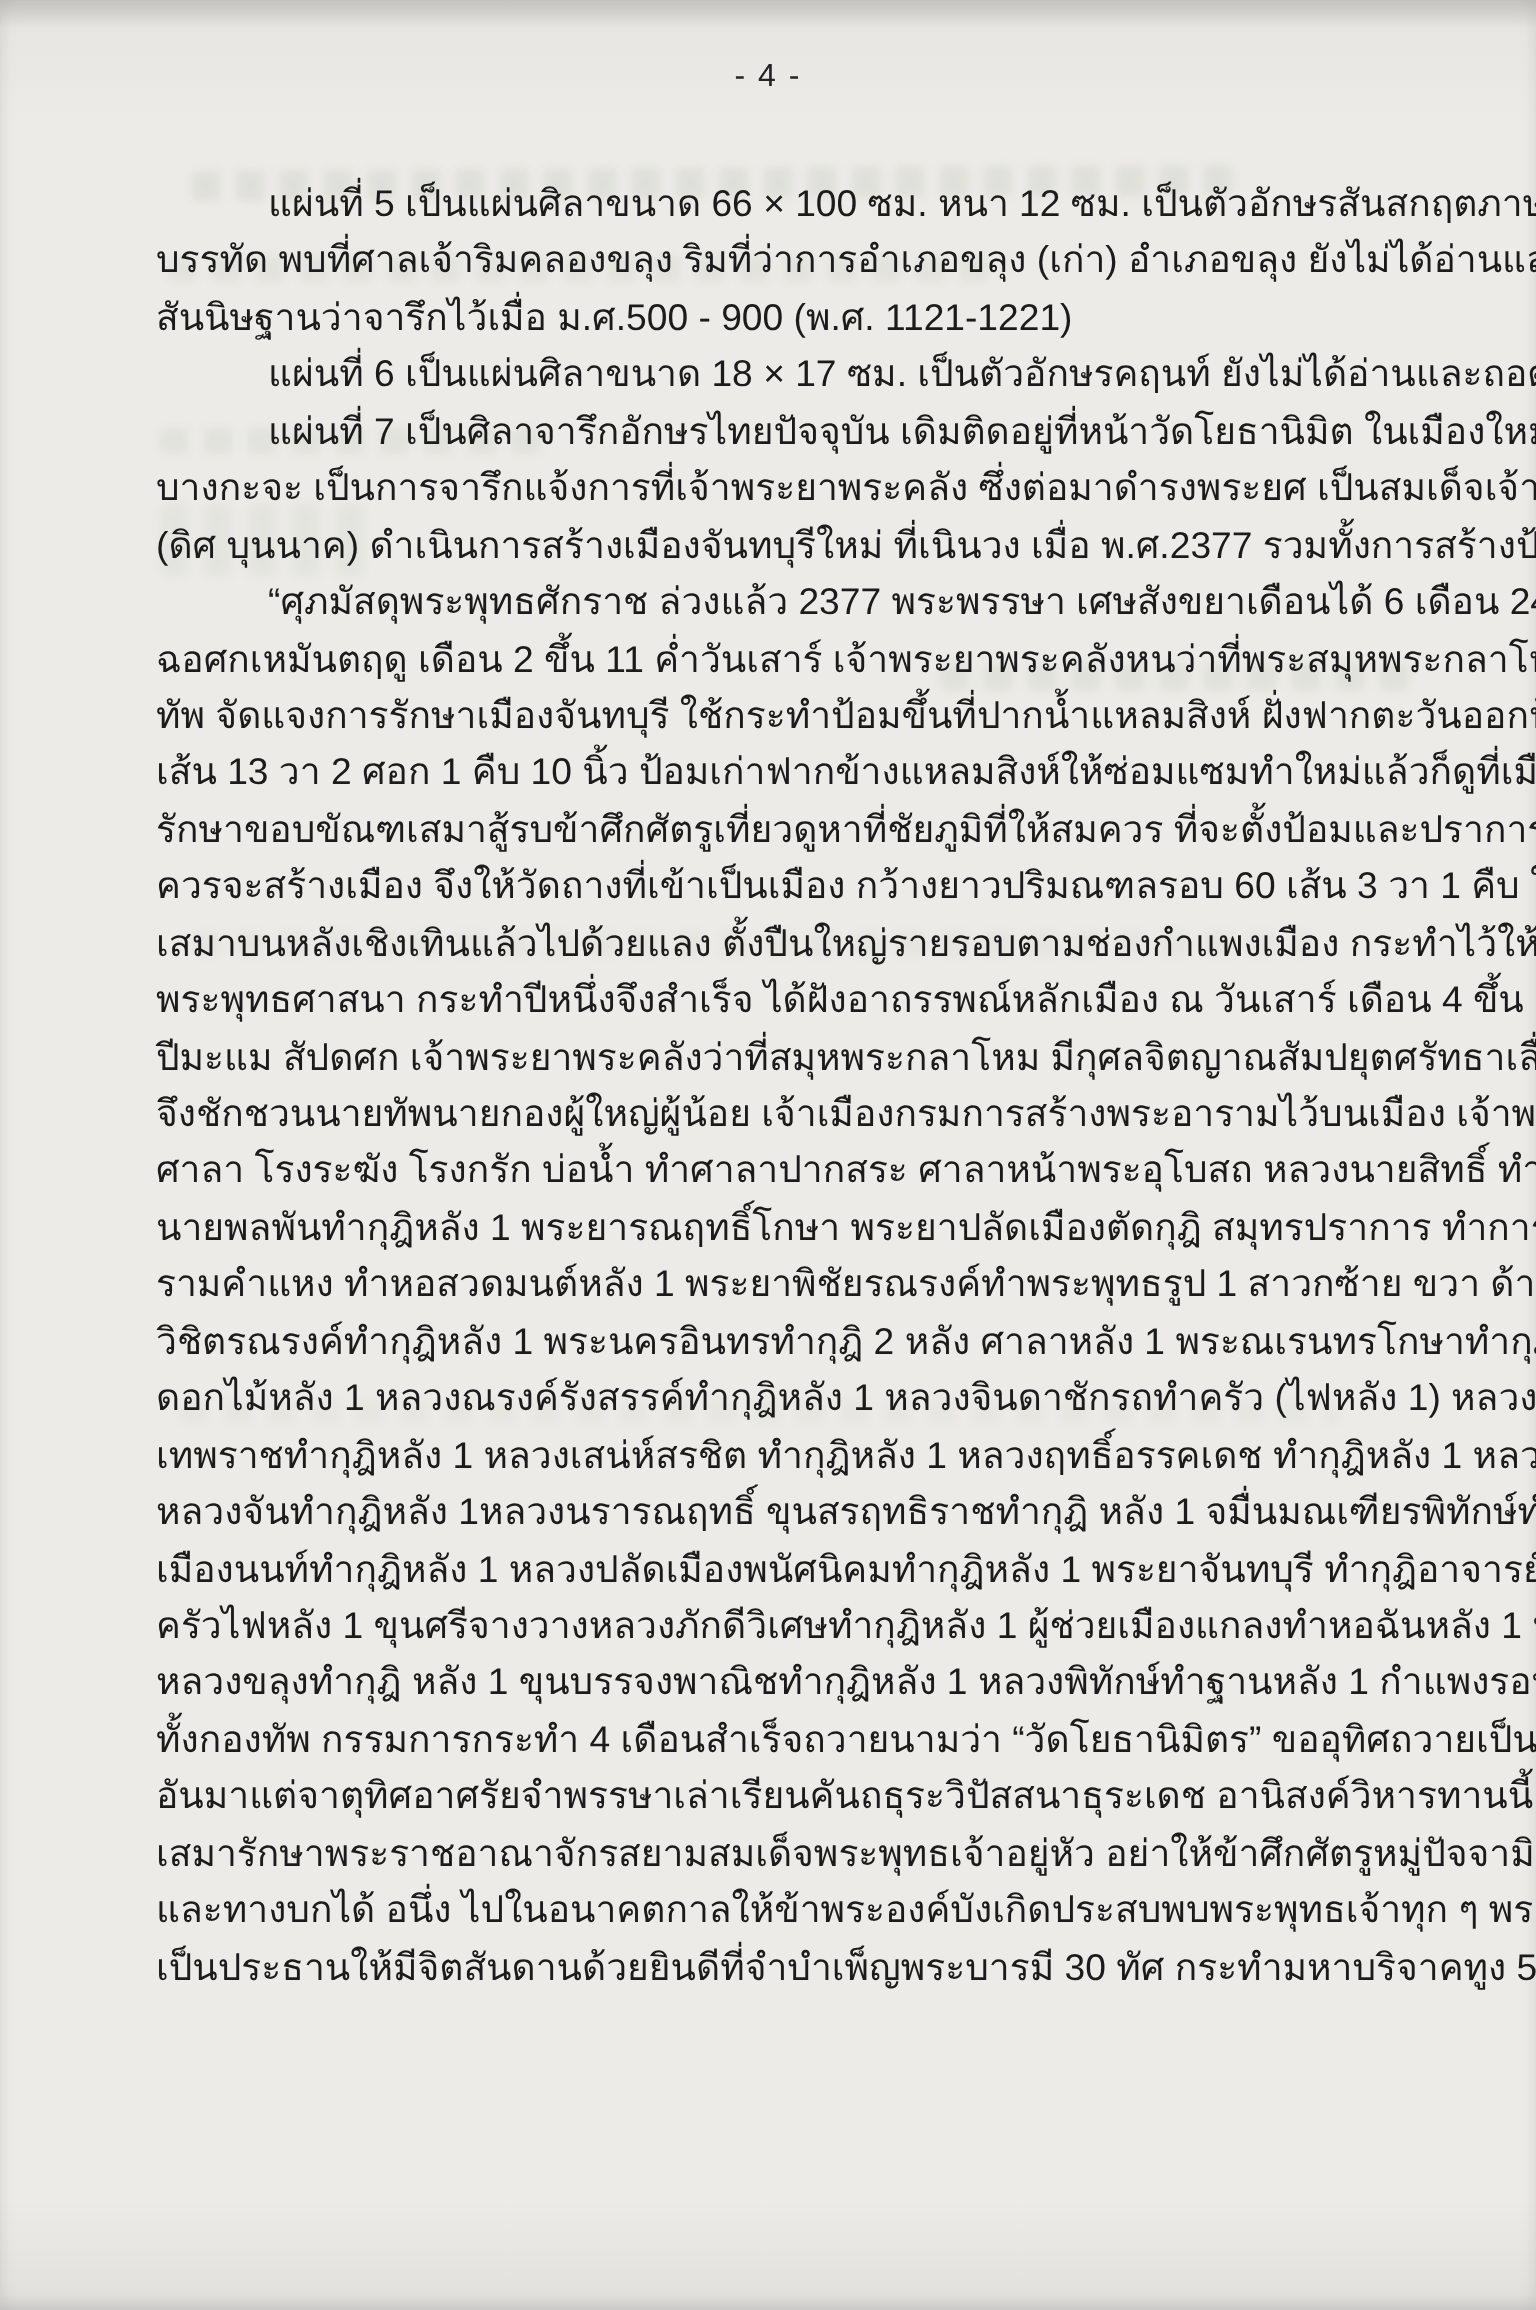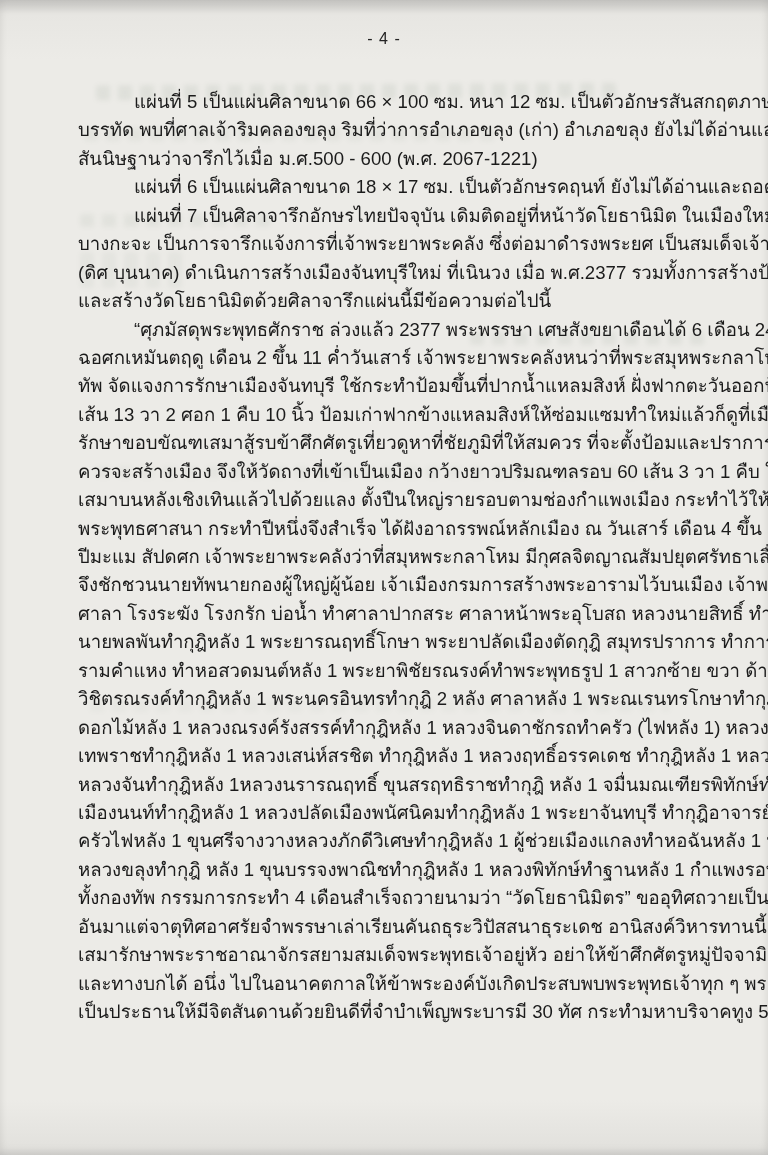--- a/index.html
+++ b/index.html
@@ -71,30 +71,29 @@
   <div class="bleed b5"></div>
   <div class="bleed b6"></div>
   <div class="bleed b7"></div>
 
   <div class="pageno">- 4 -</div>
 
   <div class="content">
     <div class="para">
         <div class="line first">แผ่นที่ 5 เป็นแผ่นศิลาขนาด 66 × 100 ซม. หนา 12 ซม. เป็นตัวอักษรสันสกฤตภาษาขอม มีตัวอักษร 5</div>
         <div class="line">บรรทัด พบที่ศาลเจ้าริมคลองขลุง ริมที่ว่าการอำเภอขลุง (เก่า) อำเภอขลุง ยังไม่ได้อ่านและถอดข้อความเป็นภาษาไทย</div>
-        <div class="line last">สันนิษฐานว่าจารึกไว้เมื่อ ม.ศ.500 - 600 (พ.ศ. 2067-1221)</div>
+        <div class="line last">สันนิษฐานว่าจารึกไว้เมื่อ ม.ศ.500 - 900 (พ.ศ. 1121-1221)</div>
       </div>
     <div class="para">
         <div class="line first">แผ่นที่ 6 เป็นแผ่นศิลาขนาด 18 × 17 ซม. เป็นตัวอักษรคฤนท์ ยังไม่ได้อ่านและถอดข้อความเป็น</div>
       </div>
     <div class="para">
         <div class="line first">แผ่นที่ 7 เป็นศิลาจารึกอักษรไทยปัจจุบัน เดิมติดอยู่ที่หน้าวัดโยธานิมิต ในเมืองใหม่ ที่เนินวง ตำบล</div>
         <div class="line">บางกะจะ เป็นการจารึกแจ้งการที่เจ้าพระยาพระคลัง ซึ่งต่อมาดำรงพระยศ เป็นสมเด็จเจ้าพระยาบรมมหาประยูรวงศ์</div>
         <div class="line">(ดิศ บุนนาค) ดำเนินการสร้างเมืองจันทบุรีใหม่ ที่เนินวง เมื่อ พ.ศ.2377 รวมทั้งการสร้างป้อมที่ปากน้ำแหลมสิงห์</div>
-        <div class="line last">และสร้างวัดโยธานิมิตด้วยศิลาจารึกแผ่นนี้มีข้อความต่อไปนี้</div>
       </div>
     <div class="para">
         <div class="line first">“ศุภมัสดุพระพุทธศักราช ล่วงแล้ว 2377 พระพรรษา เศษสังขยาเดือนได้ 6 เดือน 24 วัน ปัจจุบันปีมะเมีย</div>
         <div class="line">ฉอศกเหมันตฤดู เดือน 2 ขึ้น 11 ค่ำวันเสาร์ เจ้าพระยาพระคลังหนว่าที่พระสมุหพระกลาโหม ยกกองทัพออกมาขัด</div>
         <div class="line">ทัพ จัดแจงการรักษาเมืองจันทบุรี ใช้กระทำป้อมขึ้นที่ปากน้ำแหลมสิงห์ ฝั่งฟากตะวันออกป้อมหนึ่ง วัดโดยรอบ 10</div>
         <div class="line">เส้น 13 วา 2 ศอก 1 คืบ 10 นิ้ว ป้อมเก่าฟากข้างแหลมสิงห์ให้ซ่อมแซมทำใหม่แล้วก็ดูที่เมืองเก่าไม่เป็นภาคภูมิ ซึ่งจะ</div>
         <div class="line">รักษาขอบขัณฑเสมาสู้รบข้าศึกศัตรูเที่ยวดูหาที่ชัยภูมิที่ให้สมควร ที่จะตั้งป้อมและปราการเมือง เห็นที่เนินวงเป็นชัยภูมิ</div>
         <div class="line">ควรจะสร้างเมือง จึงให้วัดถางที่เข้าเป็นเมือง กว้างยาวปริมณฑลรอบ 60 เส้น 3 วา 1 คืบ ให้ขุดพูนเชิงเทินก่อ</div>
         <div class="line">เสมาบนหลังเชิงเทินแล้วไปด้วยแลง ตั้งปืนใหญ่รายรอบตามช่องกำแพงเมือง กระทำไว้ให้กิติการสำหรับรักษา</div>
         <div class="line">พระพุทธศาสนา กระทำปีหนึ่งจึงสำเร็จ ได้ฝังอาถรรพณ์หลักเมือง ณ วันเสาร์ เดือน 4 ขึ้น 11 ค่ำ จุลศักราช 1197</div>

